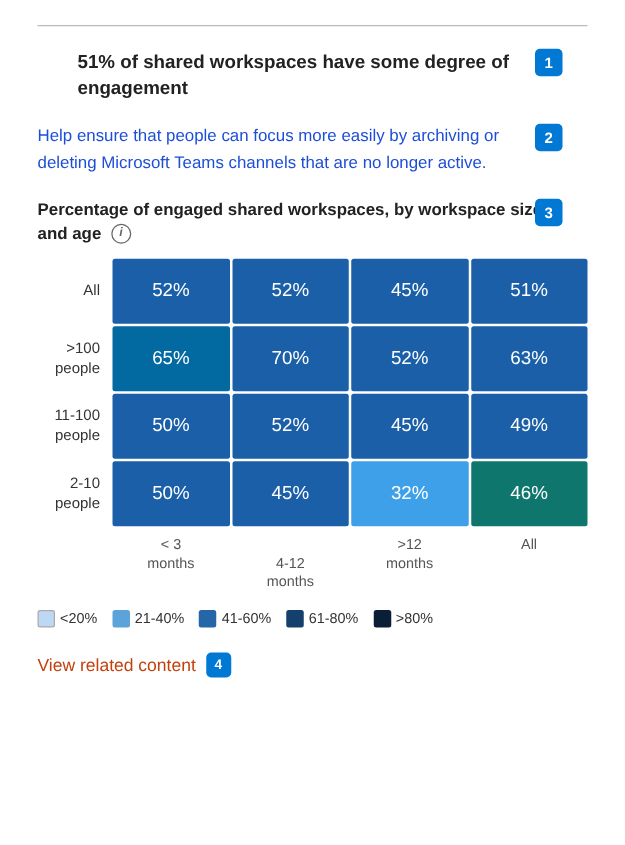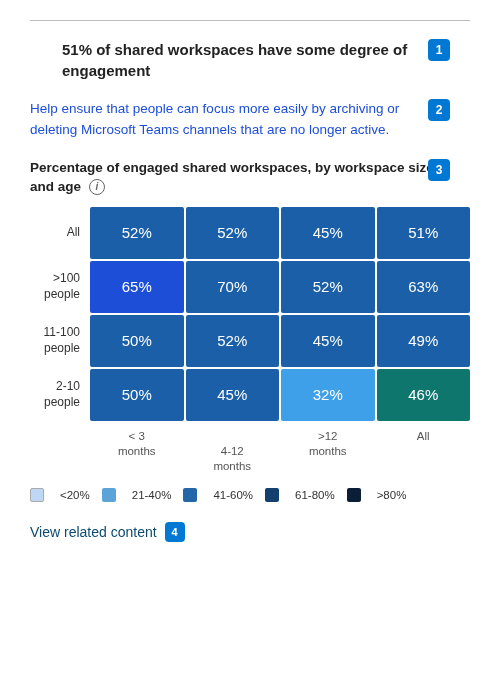--- a/index.html
+++ b/index.html
@@ -145,41 +145,41 @@
       flex-direction: row;
       align-items: center;
       gap: 12px;
       margin-top: 12px;
       flex-wrap: wrap;
     }
 
     .legend-item {
       display: flex;
       align-items: center;
-      gap: 16px;
+      gap: 4px;
       font-size: 11.5px;
       color: #333;
     }
 
     .legend-swatch {
       width: 14px;
       height: 14px;
       border-radius: 2px;
       flex-shrink: 0;
     }
 
     .view-related {
       display: flex;
       align-items: center;
       gap: 8px;
       margin-top: 20px;
     }
 
     .view-related-link {
-      color: #0c4a6e;
+      color: #c2410c;
       font-size: 14px;
       font-weight: 500;
       text-decoration: none;
       cursor: pointer;
     }
 
     .badge-inline {
       display: inline-flex;
       align-items: center;
       justify-content: center;
@@ -217,21 +217,21 @@
 
     <div class="chart-wrapper">
       <div class="chart-grid" id="chart-grid">
       <div class="row-label" style="white-space: pre-line;">All</div>
           <div class="cell" style="background-color: rgb(26, 95, 168);">52%</div>
           <div class="cell" style="background-color: rgb(26, 95, 168);">52%</div>
           <div class="cell" style="background-color: rgb(26, 95, 168);">45%</div>
           <div class="cell" style="background-color: rgb(26, 95, 168);">51%</div>
           <div class="row-label" style="white-space: pre-line;">&gt;100
 people</div>
-          <div class="cell" style="background-color: #1d4ed8;">65%</div>
+          <div class="cell" style="background-color: #0369a1;">65%</div>
           <div class="cell" style="background-color: rgb(26, 95, 168);">70%</div>
           <div class="cell" style="background-color: rgb(26, 95, 168);">52%</div>
           <div class="cell" style="background-color: rgb(26, 95, 168);">63%</div>
           <div class="row-label" style="white-space: pre-line;">11-100
 people</div>
           <div class="cell" style="background-color: rgb(26, 95, 168);">50%</div>
           <div class="cell" style="background-color: rgb(26, 95, 168);">52%</div>
           <div class="cell" style="background-color: rgb(26, 95, 168);">45%</div>
           <div class="cell" style="background-color: rgb(26, 95, 168);">49%</div>
           <div class="row-label" style="white-space: pre-line;">2-10

